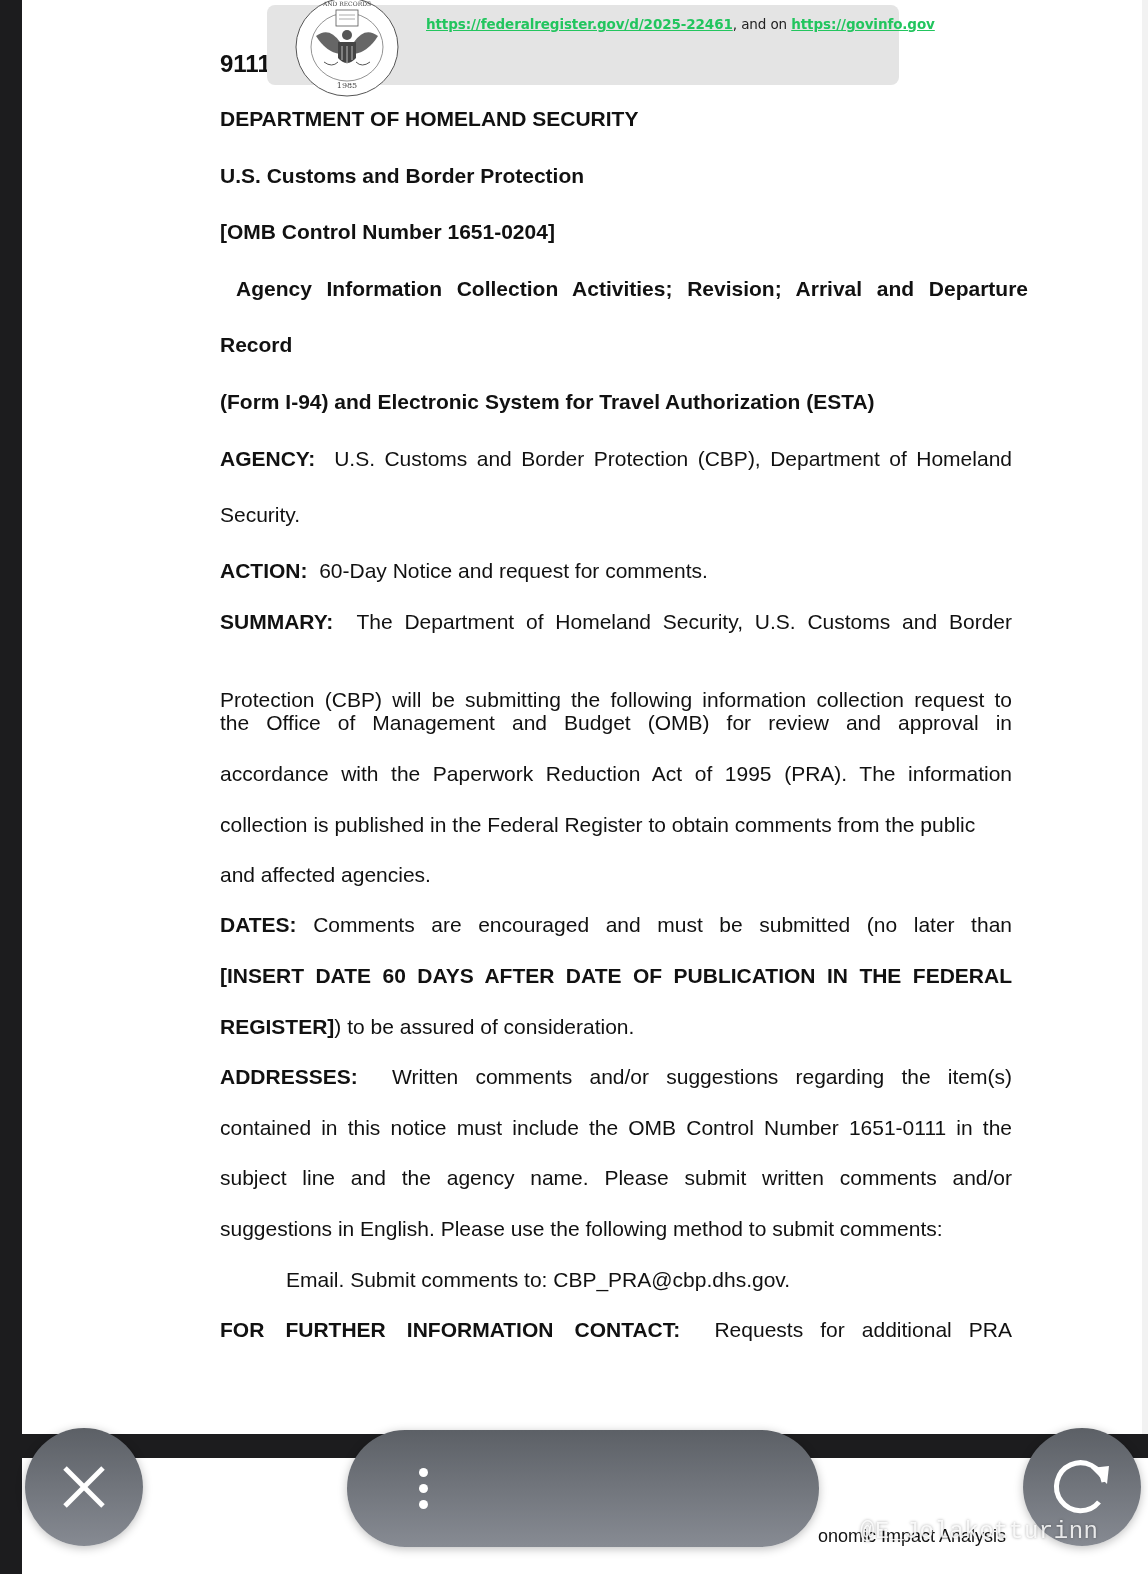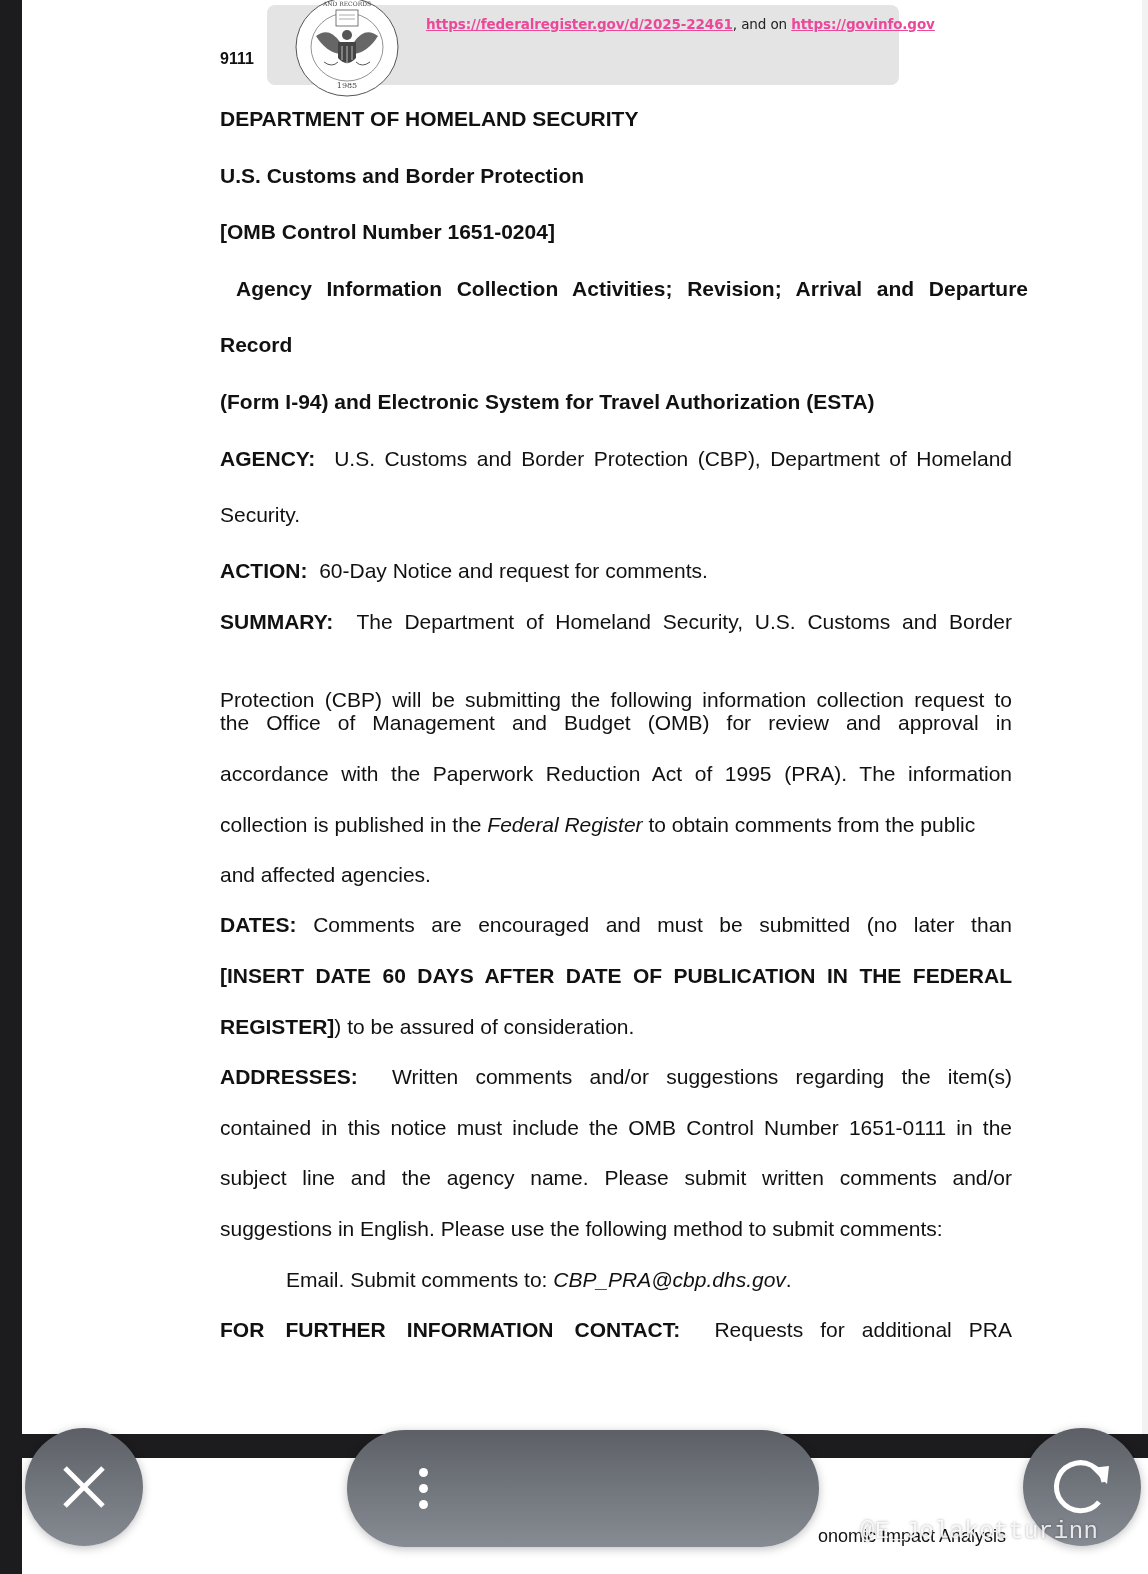--- a/index.html
+++ b/index.html
@@ -6,38 +6,38 @@
     html, body { width: 1148px; height: 1574px; overflow: hidden; background: #1c1c1e; }
     body { position: relative; font-family: "Liberation Sans", sans-serif; color: #111; }
 
     .left-bezel { position: absolute; left: 0; top: 0; width: 22px; height: 1574px; background: #1c1c1e; }
     .page { position: absolute; left: 22px; top: 0; width: 1126px; height: 1434px; background: #fff; }
     .right-strip { position: absolute; right: 0; top: 0; width: 6px; height: 1434px; background: #f2f2f2; }
     .divider-bar { position: absolute; left: 22px; top: 1434px; width: 1126px; height: 24px; background: #1c1c1e; }
     .page-bottom { position: absolute; left: 22px; top: 1458px; width: 1126px; height: 116px; background: #fff; }
 
     
-    .doc-number { position: absolute; left: 220px; top: 50px; font-weight: bold; font-size: 16px; }
+    .doc-number { position: absolute; left: 220px; top: 50px; font-weight: bold; font-size: 24px; }
     .pub-banner {
       position: absolute; left: 267px; top: 5px; width: 632px; height: 80px;
       background: #e4e4e4; border-radius: 8px;
     }
     .seal { position: absolute; left: 294px; top: -4px; width: 106px; height: 102px; }
     .banner-text {
       position: absolute; left: 426px; top: 15px; font-family: "DejaVu Sans", sans-serif;
       font-size: 13.5px; line-height: 19px; color: #222; letter-spacing: -0.1px;
     }
-    .banner-text a { color: #ec4899; font-weight: bold; text-decoration: underline; }
+    .banner-text a { color: #22c55e; font-weight: bold; text-decoration: underline; }
 
     
     .doc { position: absolute; left: 220px; width: 792px; font-size: 21px; }
     .line { position: absolute; left: 0; width: 792px; white-space: nowrap; }
     .bold { font-weight: bold; }
     .just { text-align: justify; text-align-last: justify; }
-    .ital { font-style: italic; }
+    .ital { }
 
     
     .ctl-circle {
       position: absolute; width: 118px; height: 118px; border-radius: 50%;
       background: linear-gradient(#5c6066, #868a92); box-shadow: 0 2px 10px rgba(0,0,0,0.25);
       display: flex; align-items: center; justify-content: center;
     }
     .close-btn { left: 25px; top: 1428px; }
     .reload-btn { left: 1023px; top: 1428px; }
     .url-pill {

